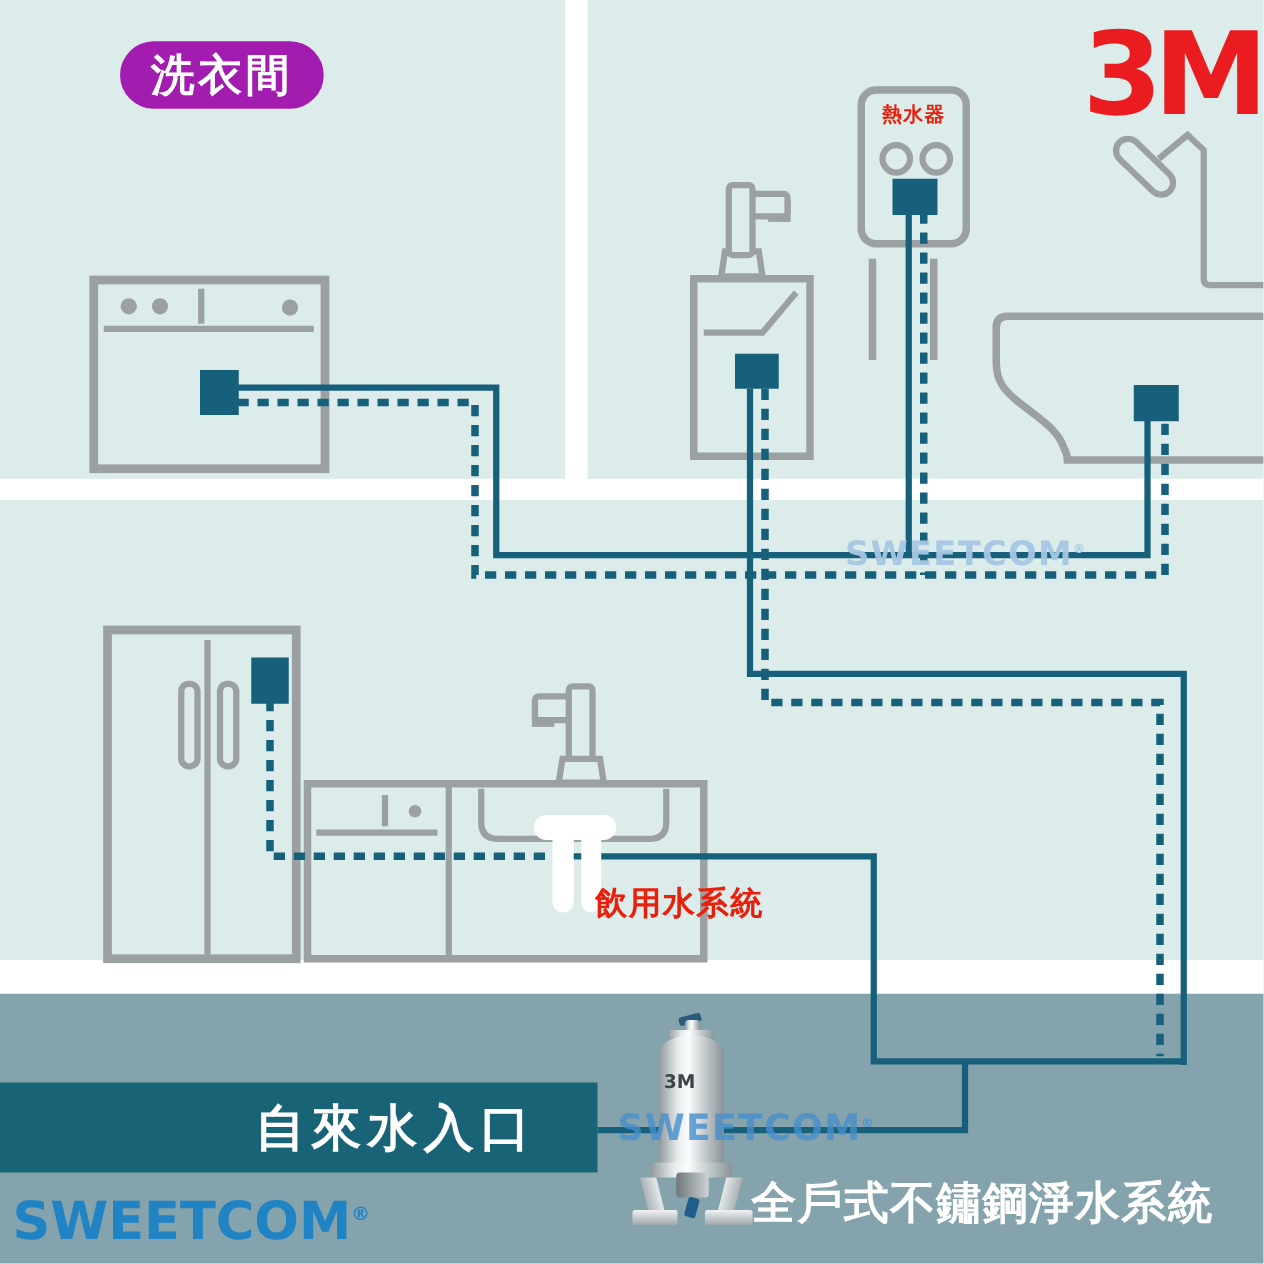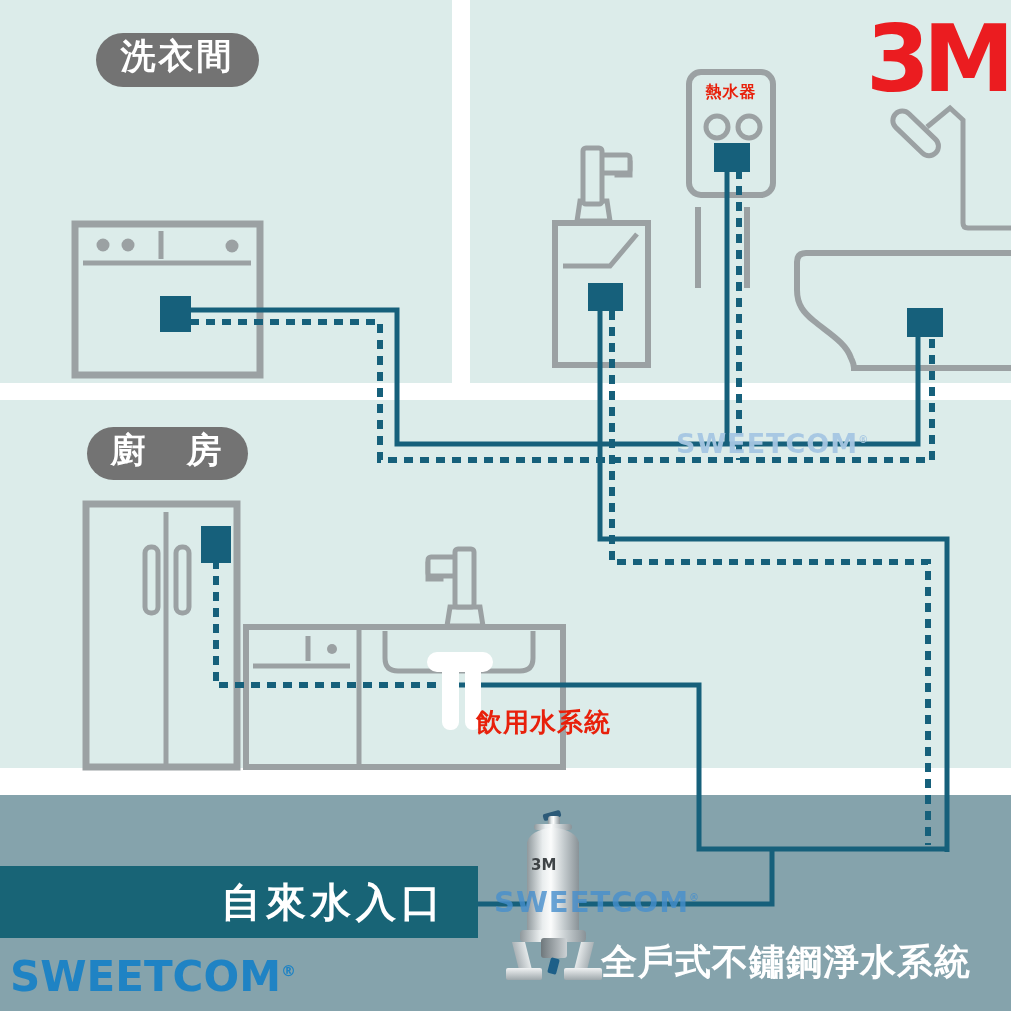--- a/index.html
+++ b/index.html
@@ -9,32 +9,32 @@
     font-family:"DejaVu Sans","Liberation Sans",sans-serif;
   }
   .abs{position:absolute;}
   
   .wall{background:#ffffff;z-index:1;}
   .floor-gray{background:#85a3ac;z-index:1;}
   
   .art{position:absolute;left:0;top:0;z-index:10;}
   
   .pill{
-    display:flex;justify-content:center;
-    background:#737373;color:#ffffff;border-radius:28px;
+    display:flex;align-items:center;justify-content:center;
+    background:#a21caf;color:#ffffff;border-radius:28px;
     font-size:35px;font-weight:700;letter-spacing:3px;z-index:40;
   }
   
   .red-note{color:#e8200b;font-weight:700;z-index:40;}
   
   .inlet-box{
     background:#186476;color:#ffffff;z-index:6;
     display:flex;align-items:center;justify-content:flex-end;
     font-size:40px;font-weight:700;letter-spacing:5px;
-    padding-right:32px;box-sizing:border-box;
+    padding-right:49px;box-sizing:border-box;
   }
   .system-name{color:#ffffff;font-size:36px;font-weight:700;letter-spacing:1px;z-index:40;}
   
   .logo-3m{color:#eb1c20;font-size:92px;font-weight:900;letter-spacing:-7px;z-index:40;line-height:1;}
   .logo-sweetcom{color:#1f83c4;font-size:42px;font-weight:800;letter-spacing:0px;z-index:40;line-height:1;}
   .logo-sweetcom sup{font-size:15px;font-weight:700;}
   .wm{font-weight:700;z-index:30;line-height:1;white-space:nowrap;}
   .wm sup{font-size:10px;}
   .wm-mid{color:#a6c7e3;font-size:27px;letter-spacing:1px;opacity:.95;}
   .wm-bottom{color:rgba(70,142,205,.8);font-size:29px;letter-spacing:1px;}
@@ -161,23 +161,20 @@
   <div class="abs wm wm-mid" style="left:676px;top:430px;">
     <span>SWEETCOM</span><sup>®</sup>
   </div>
   <div class="abs wm wm-bottom" style="left:494px;top:888px;">
     <span>SWEETCOM</span><sup>®</sup>
   </div>
 
   <div class="abs pill" style="left:96px;top:33px;width:163px;height:54px;">
     <span>洗衣間</span>
   </div>
-  <div class="abs pill" style="left:87px;top:427px;width:161px;height:53px;">
-    <span>廚　房</span>
-  </div>
 
   <div class="abs red-note" style="left:689px;top:82px;width:84px;text-align:center;font-size:16px;letter-spacing:1px;">熱水器</div>
   <div class="abs red-note" style="left:476px;top:705px;font-size:26px;letter-spacing:1px;">飲用水系統</div>
 
   <div class="abs system-name" style="left:601px;top:938px;">全戶式不鏽鋼淨水系統</div>
 
   <div class="abs logo-3m" style="left:866px;top:14px;">3M</div>
   <div class="abs logo-sweetcom" style="left:10px;top:956px;">
     <span>SWEETCOM</span><sup>®</sup>
   </div>

